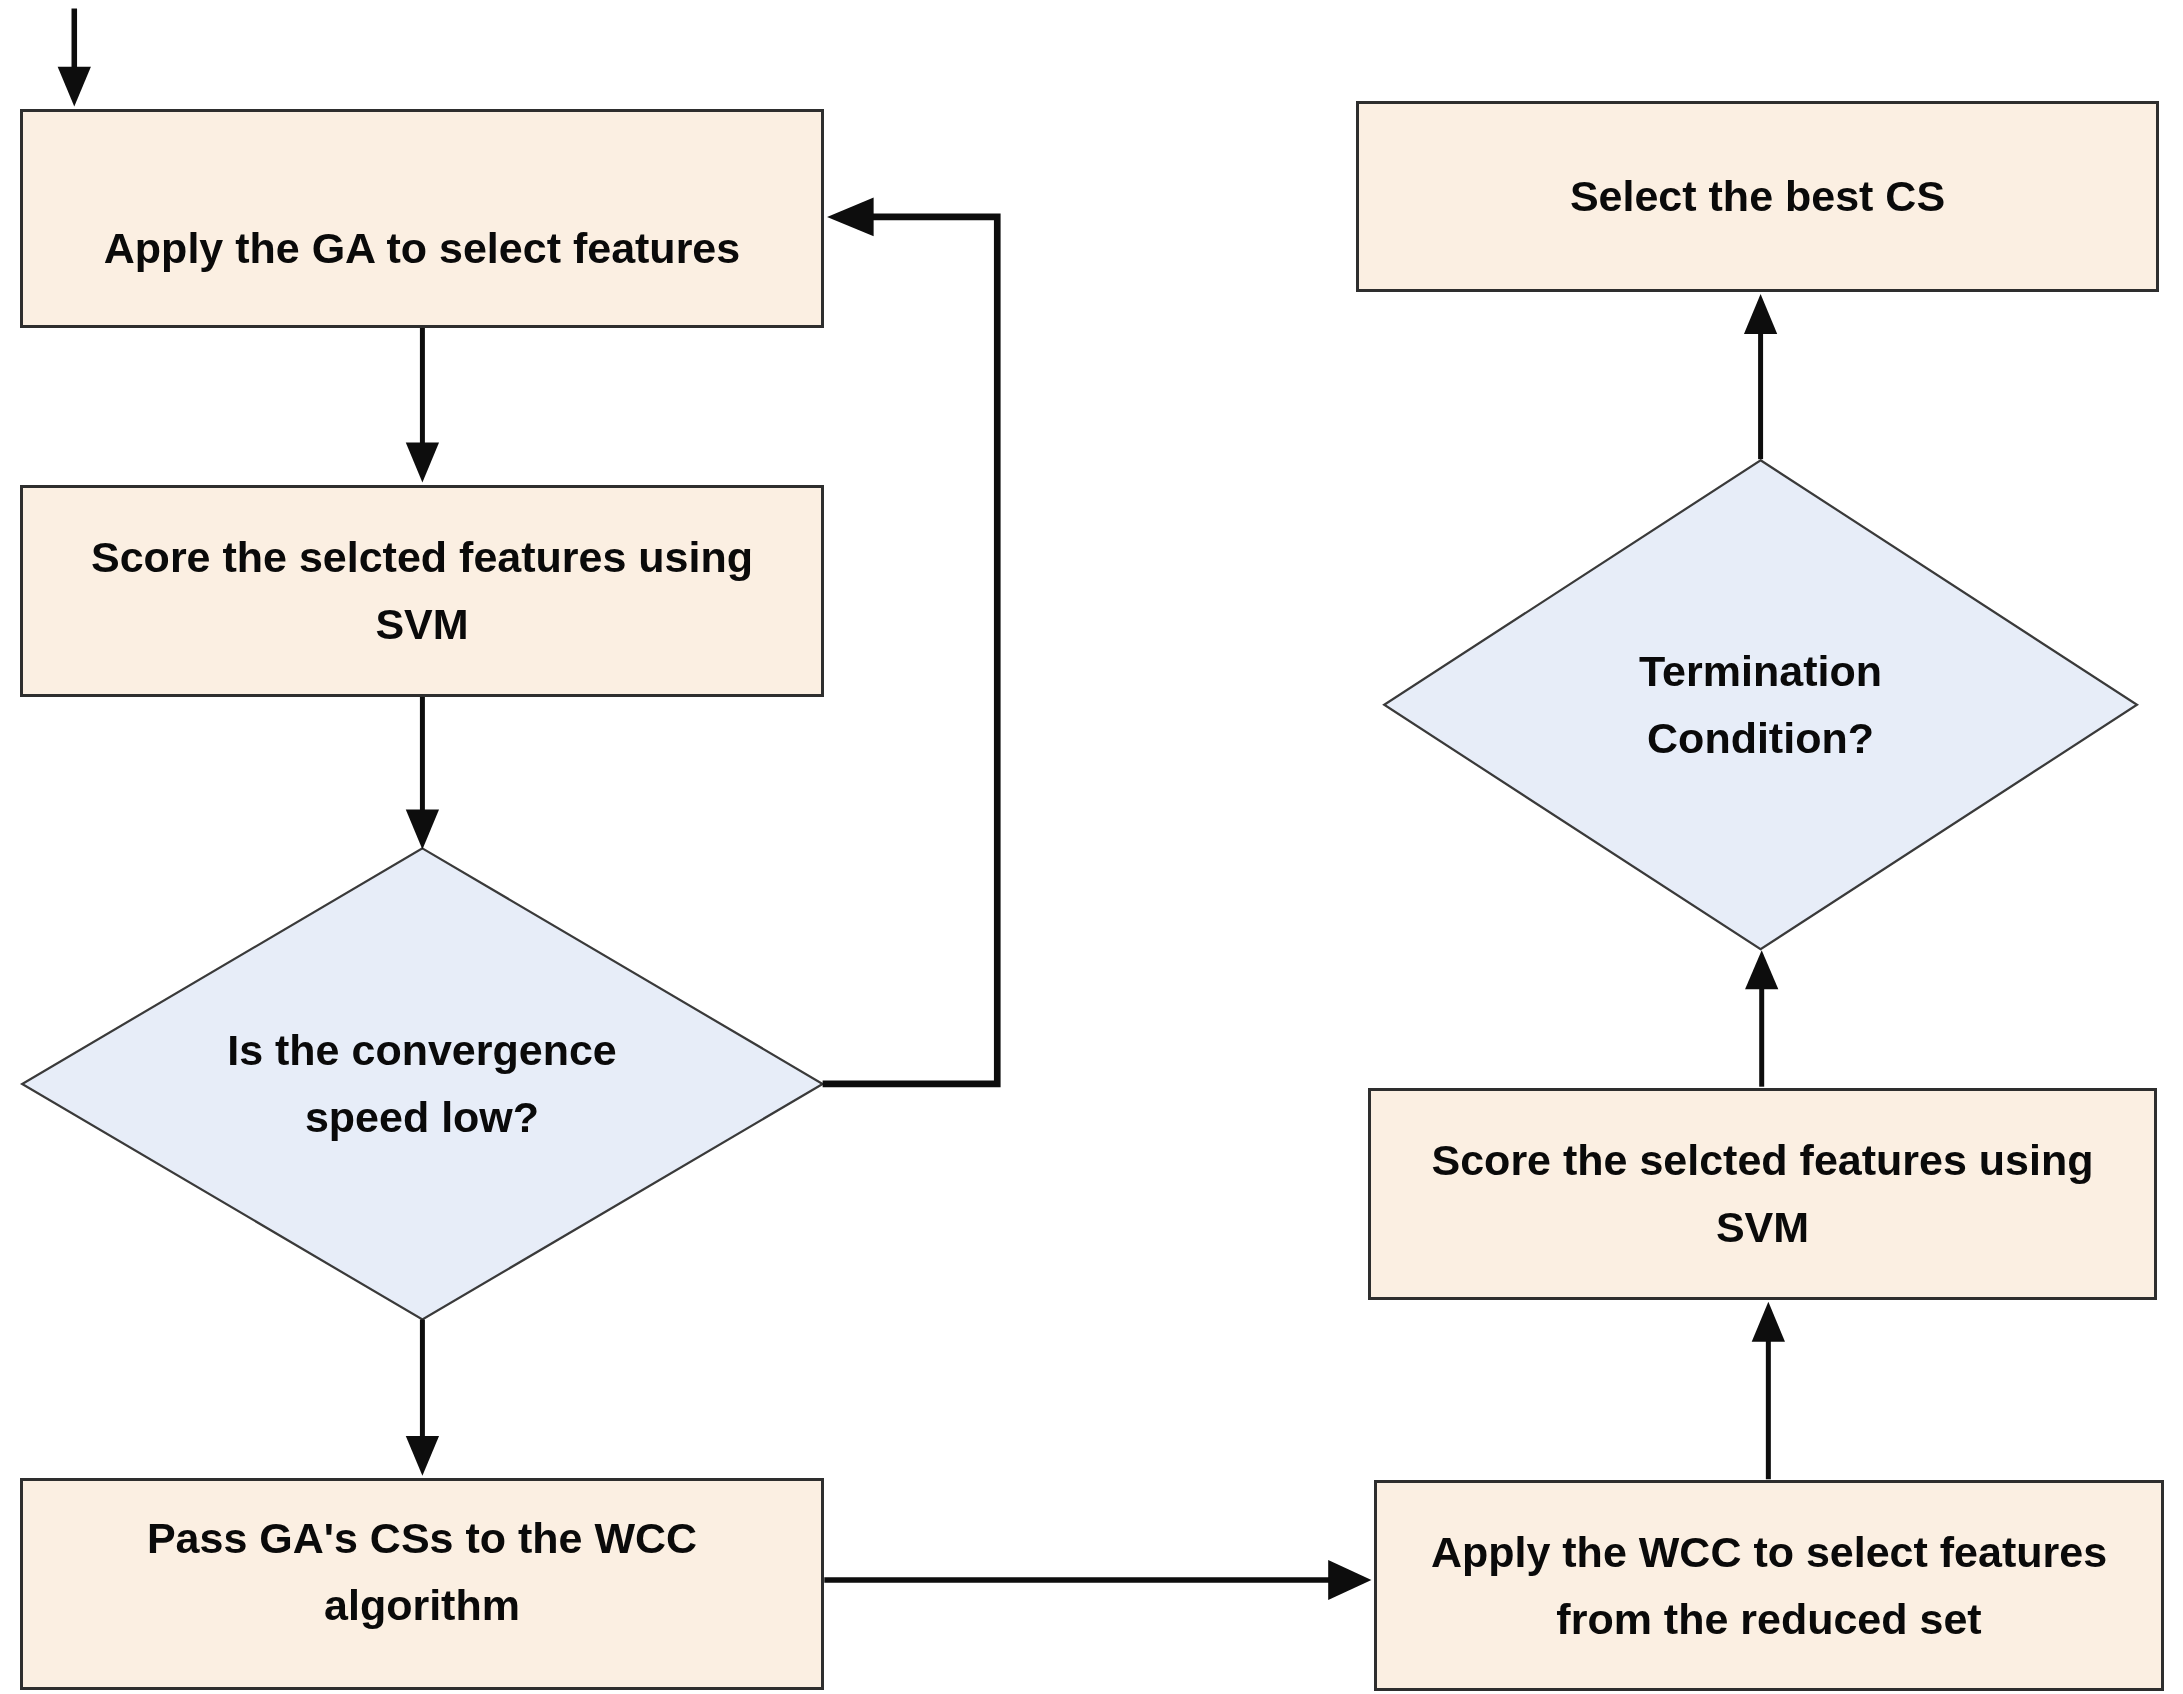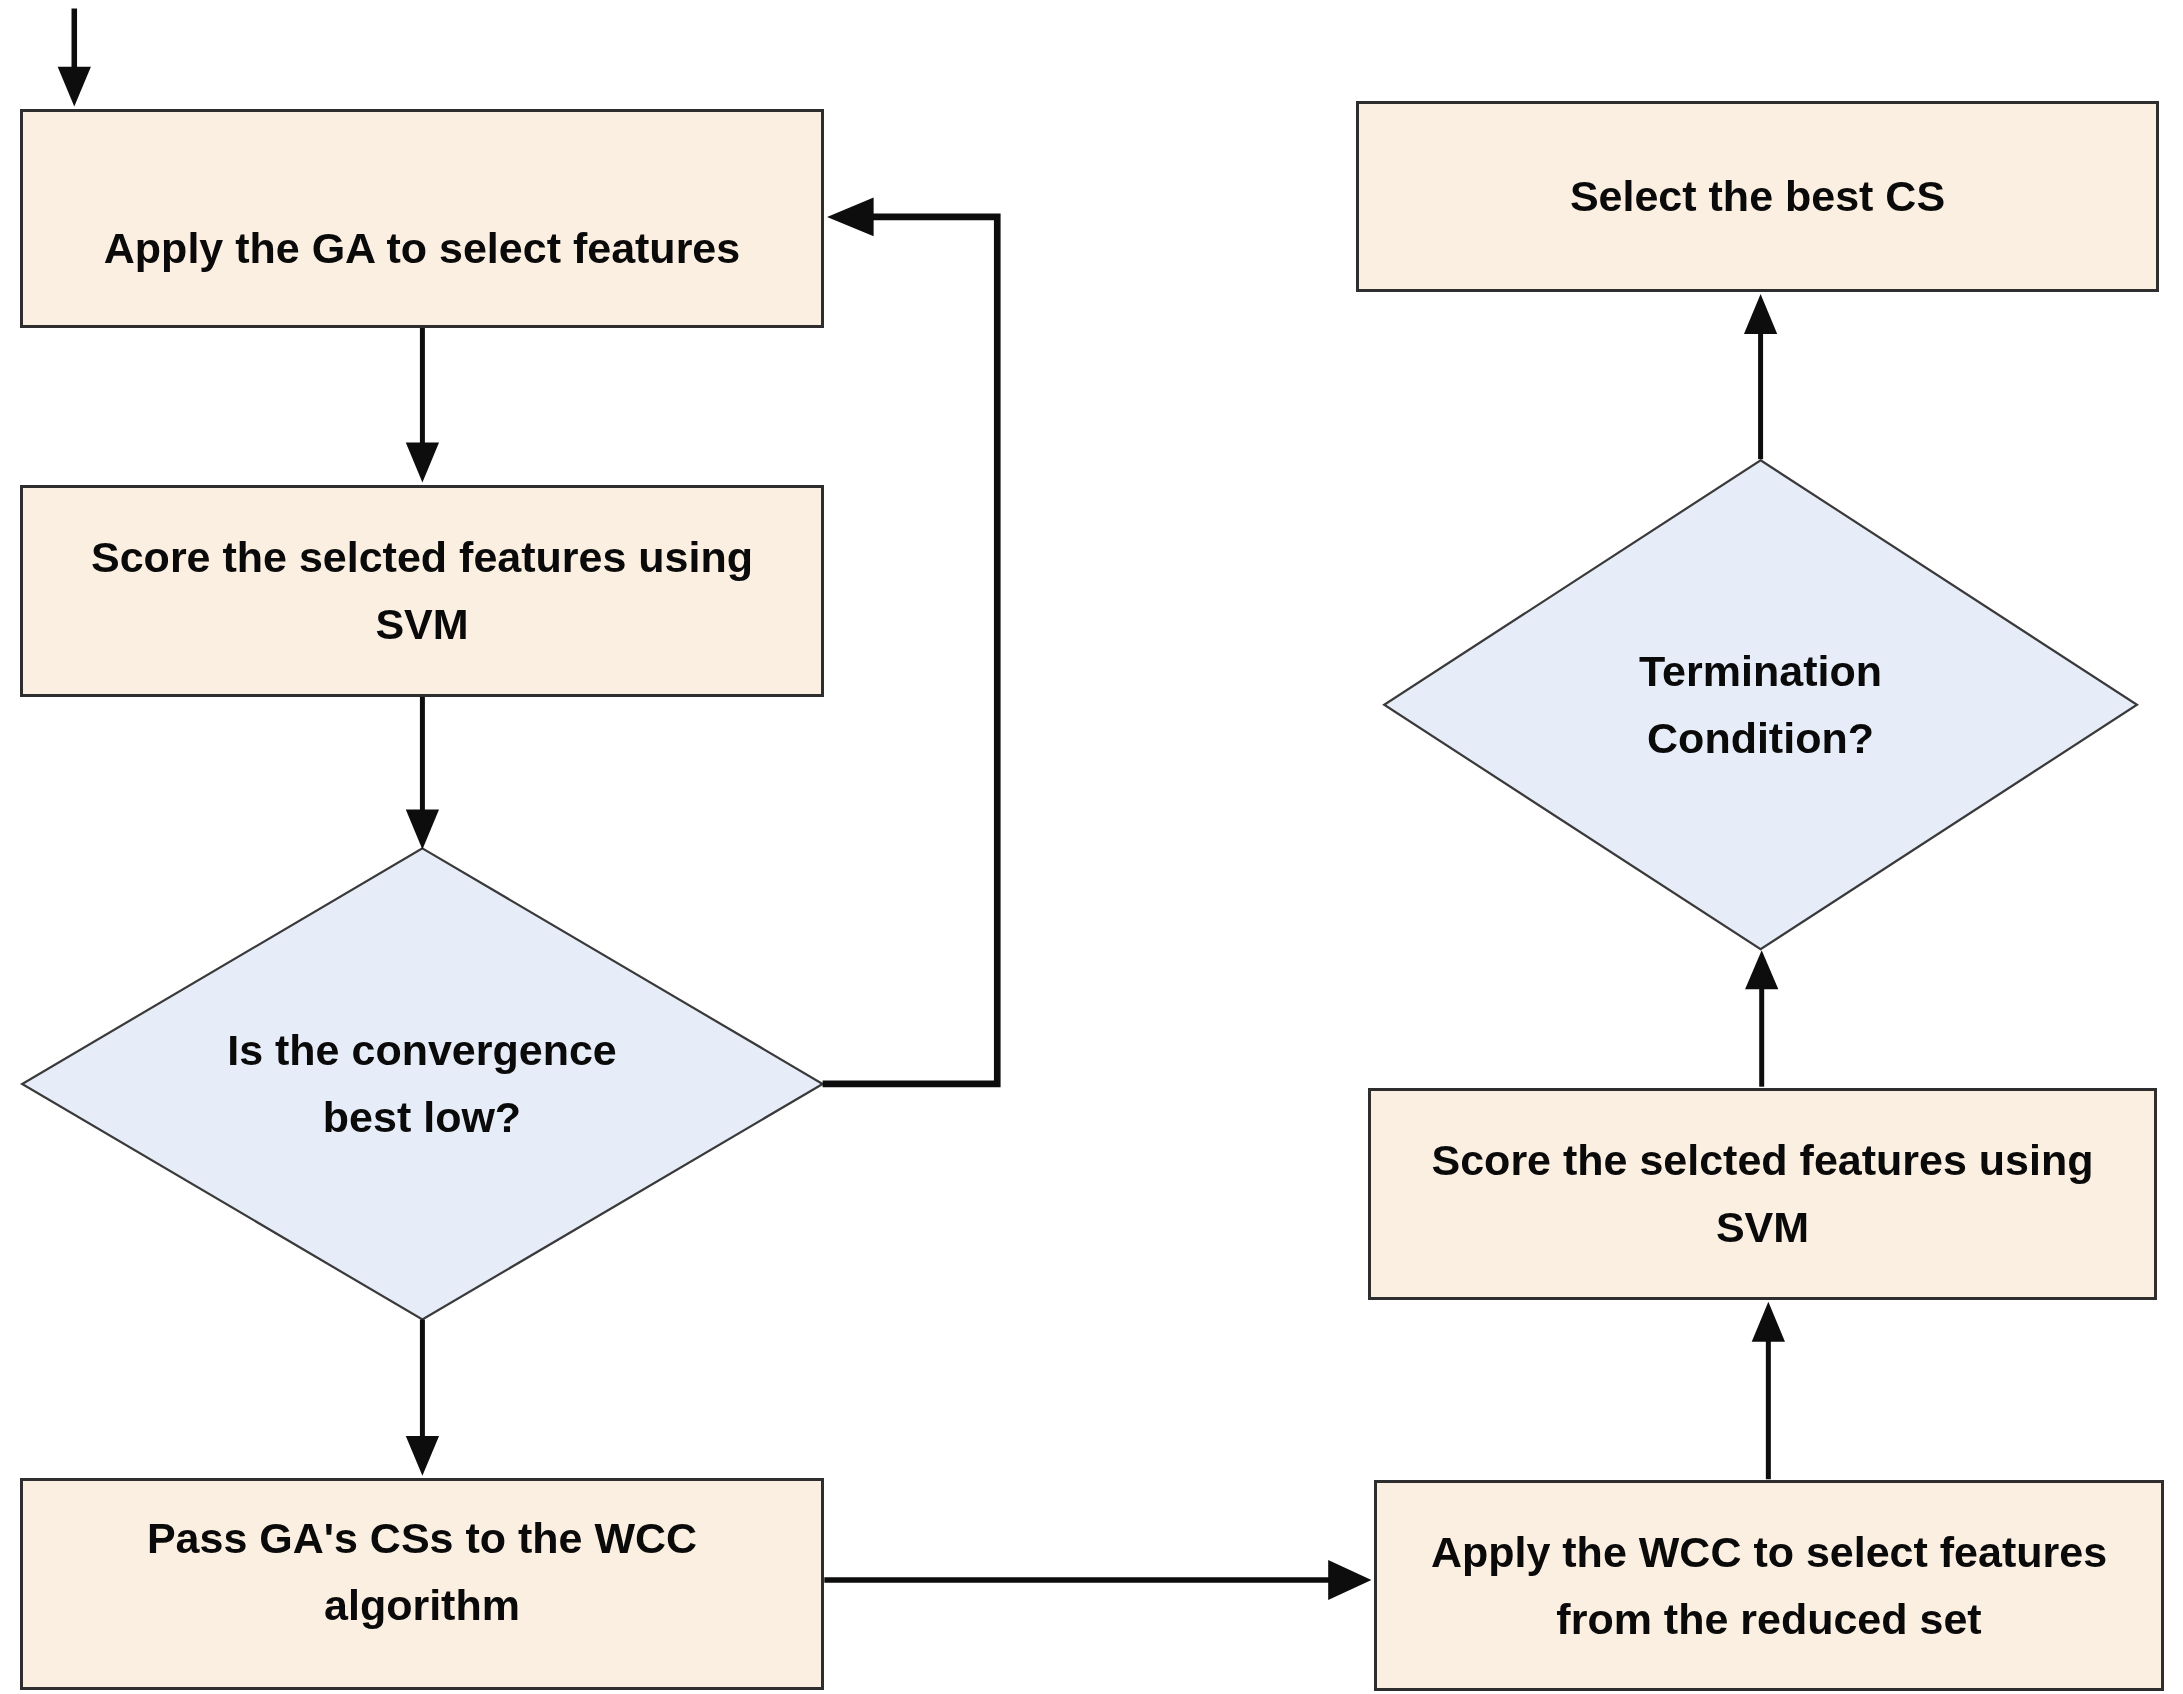--- a/index.html
+++ b/index.html
@@ -103,21 +103,21 @@
   <div class="process-box" style="left:20px;top:485px;width:804px;height:212px;"></div>
   <div class="process-box" style="left:20px;top:1478px;width:804px;height:212px;"></div>
   <div class="process-box" style="left:1374px;top:1480px;width:790px;height:211px;"></div>
   <div class="process-box" style="left:1368px;top:1088px;width:789px;height:212px;"></div>
   <div class="process-box" style="left:1356px;top:101px;width:803px;height:191px;"></div>
 
   <div class="node-label nowrap" style="left:20px;top:109px;width:804px;height:278px;">Apply the GA to select features</div>
 
   <div class="node-label" style="left:20px;top:485px;width:804px;height:212px;">Score the selcted features using SVM</div>
 
-  <div class="node-label" style="left:145px;top:945px;width:554px;height:277px;">Is the convergence best low?</div>
+  <div class="node-label" style="left:145px;top:945px;width:554px;height:277px;">Is the convergence speed low?</div>
 
   <div class="node-label" style="left:20px;top:1478px;width:804px;height:188px;">Pass GA's CSs to the WCC algorithm</div>
 
   <div class="node-label" style="left:1374px;top:1480px;width:790px;height:211px;padding:8px 39px;">Apply the WCC to select features from the reduced set</div>
 
   <div class="node-label" style="left:1368px;top:1088px;width:789px;height:212px;">Score the selcted features using SVM</div>
 
   <div class="node-label nowrap" style="left:1356px;top:101px;width:803px;height:191px;">Select the best CS</div>
 
   <div class="node-label" style="left:1550px;top:566px;width:421px;height:277px;">Termination Condition?</div>

